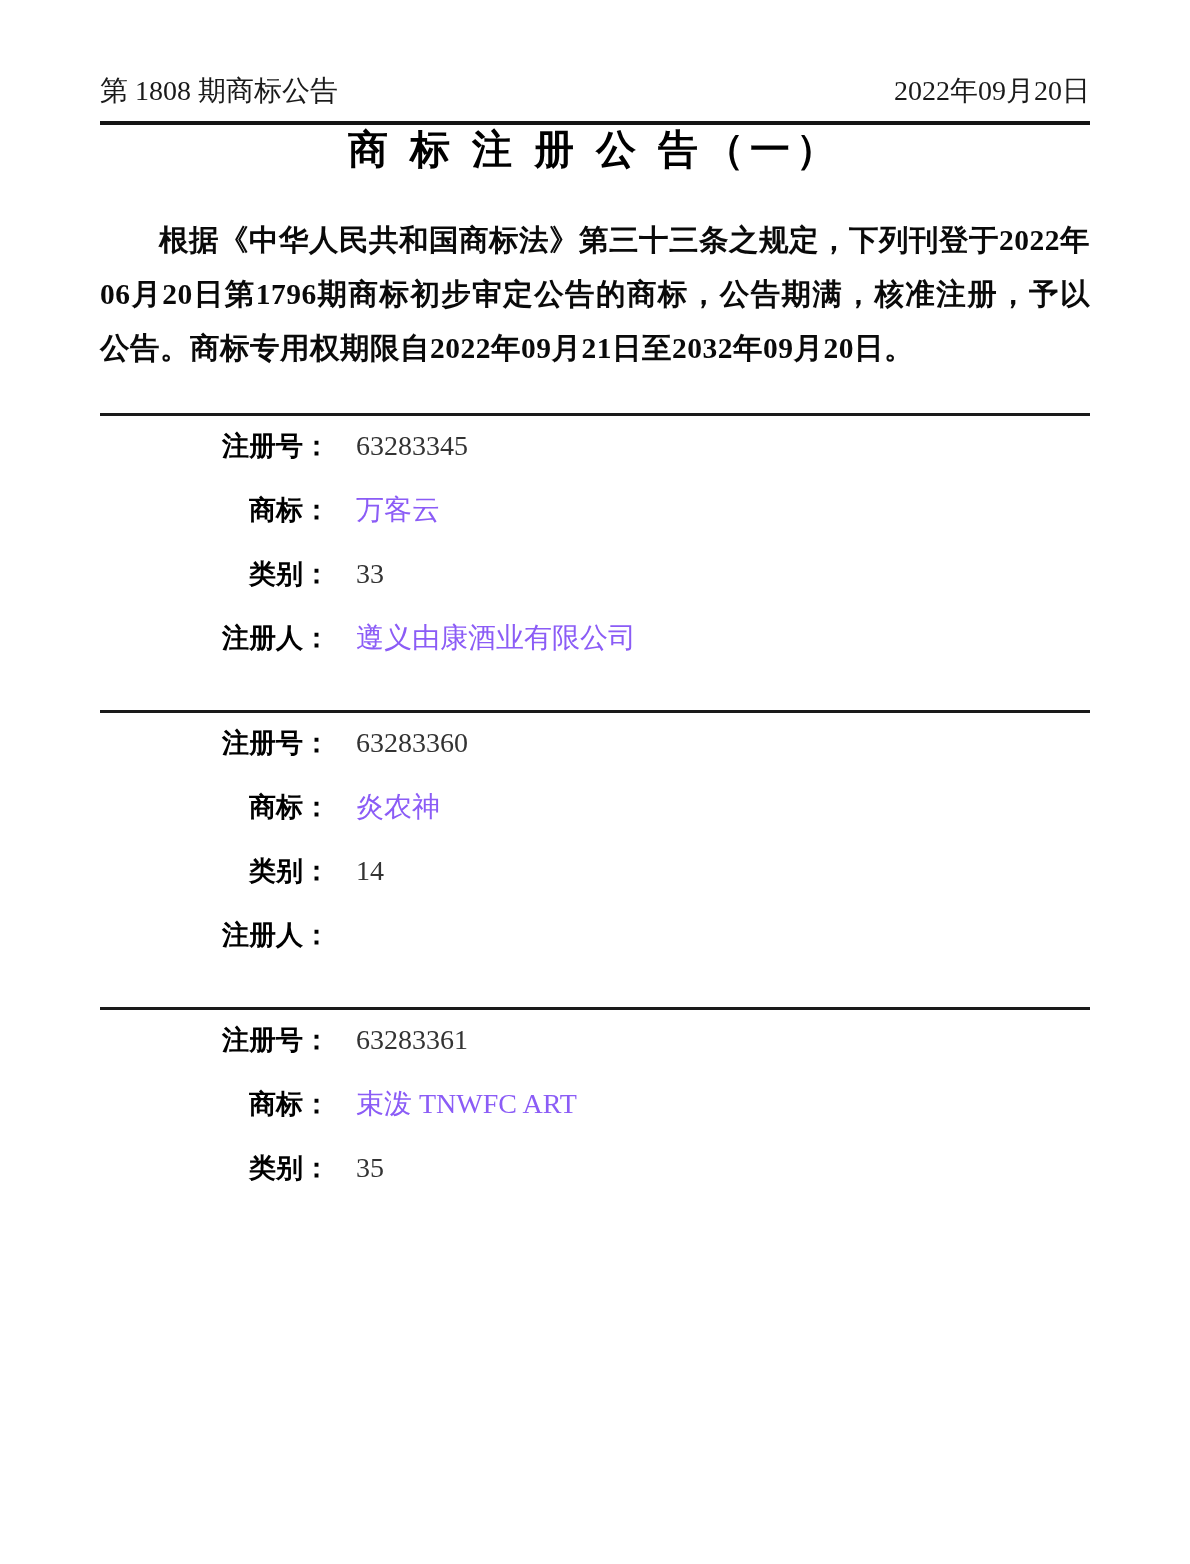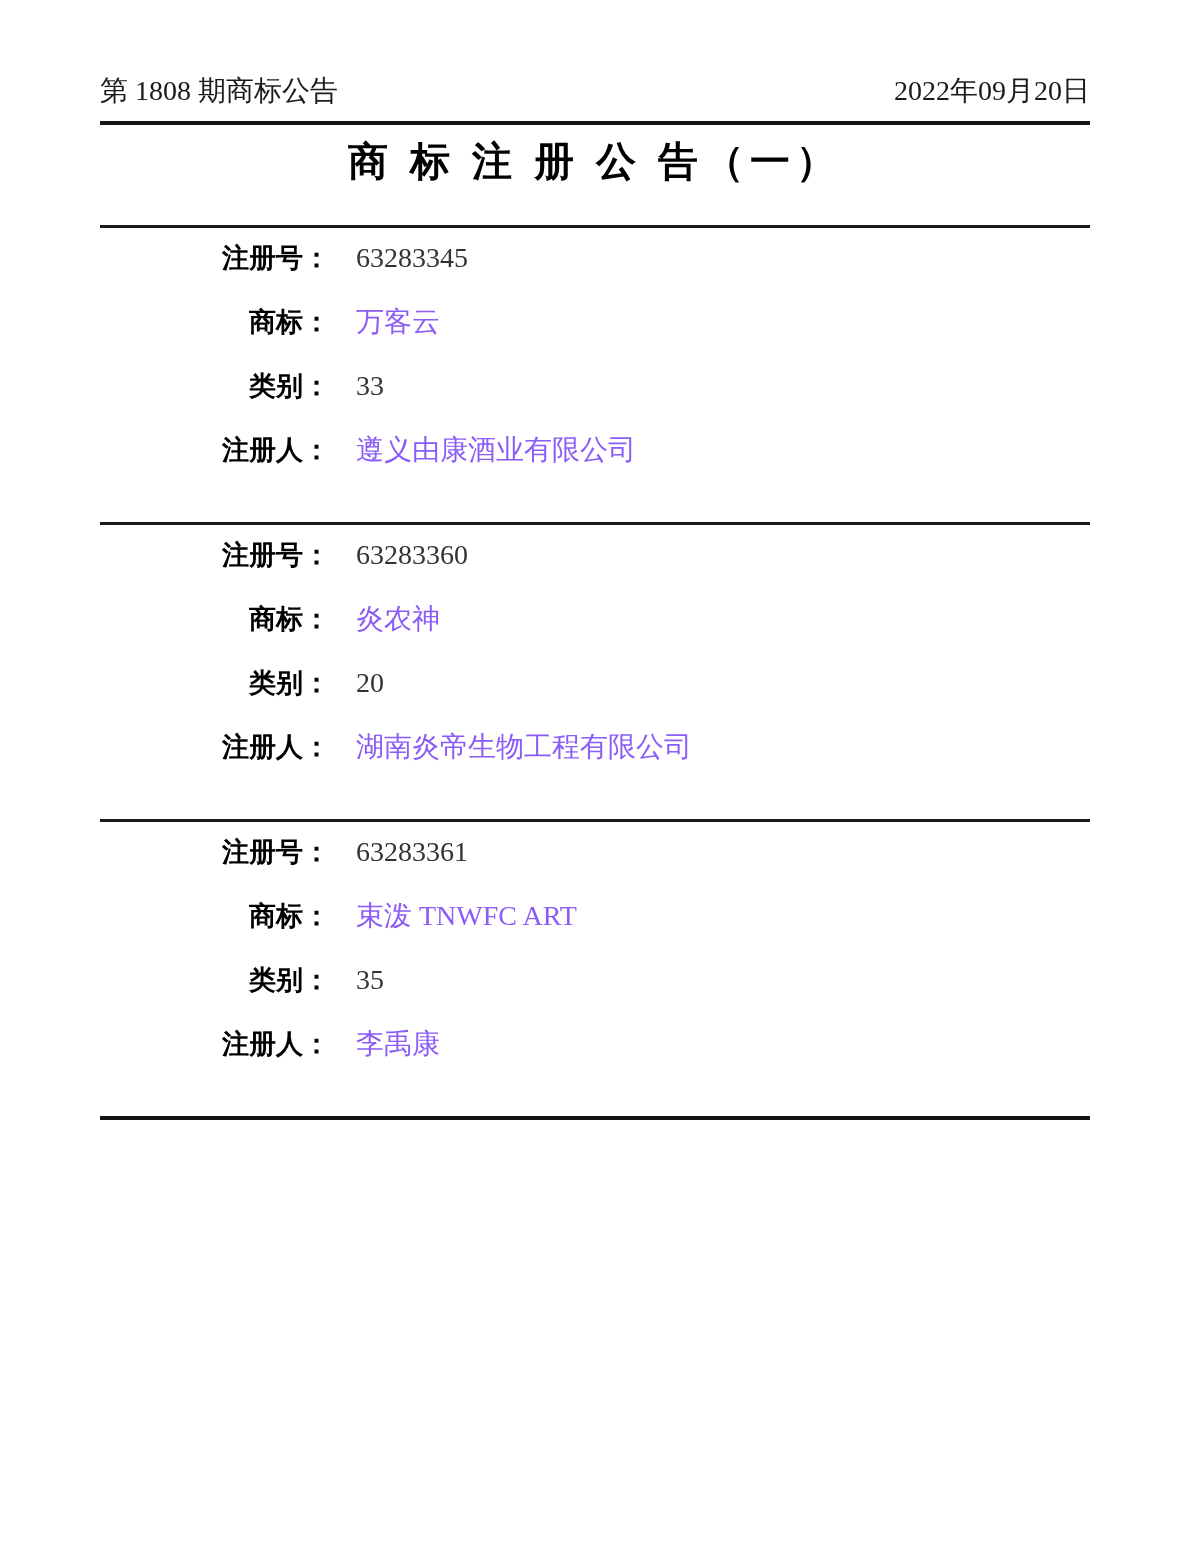--- a/index.html
+++ b/index.html
@@ -31,21 +31,20 @@
     border: none;
     border-top: 4px solid #151515;
     margin: 14px 0 0 0;
   }
   
   .doc-title {
     text-align: center;
     font-size: 40px;
     font-weight: bold;
     letter-spacing: 6px;
-    margin-top: 12px;
     line-height: 50px;
     color: #000000;
   }
   
   .intro {
     margin-top: 38px;
     font-size: 29.5px;
     font-weight: bold;
     line-height: 54px;
     text-align: justify;
@@ -103,20 +102,21 @@
 <div class="page">
 
   <div class="doc-header">
     <span>第 1808 期商标公告</span>
     <span>2022年09月20日</span>
   </div>
   <hr class="header-rule">
 
   <div class="doc-title">商 标 注 册 公 告（一）</div>
 
+  <div class="intro">根据《中华人民共和国商标法》第三十三条之规定，下列刊登于2022年06月20日第1796期商标初步审定公告的商标，公告期满，核准注册，予以公告。商标专用权期限自2022年09月21日至2032年09月20日。</div>
 
   <div class="records">
 
     <hr class="record-divider">
     <div class="record">
       <div class="field-row">
         <span class="field-label">注册号：</span>
         <span class="field-value">63283345</span>
       </div>
       <div class="field-row">
@@ -138,25 +138,24 @@
       <div class="field-row">
         <span class="field-label">注册号：</span>
         <span class="field-value">63283360</span>
       </div>
       <div class="field-row">
         <span class="field-label">商标：</span>
         <span class="field-value cn-light">炎农神</span>
       </div>
       <div class="field-row">
         <span class="field-label">类别：</span>
-        <span class="field-value">20</span>
+        <span class="field-value">14</span>
       </div>
       <div class="field-row">
         <span class="field-label">注册人：</span>
-        <span class="field-value cn-light">湖南炎帝生物工程有限公司</span>
       </div>
     </div>
 
     <hr class="record-divider">
     <div class="record">
       <div class="field-row">
         <span class="field-label">注册号：</span>
         <span class="field-value">63283361</span>
       </div>
       <div class="field-row">

